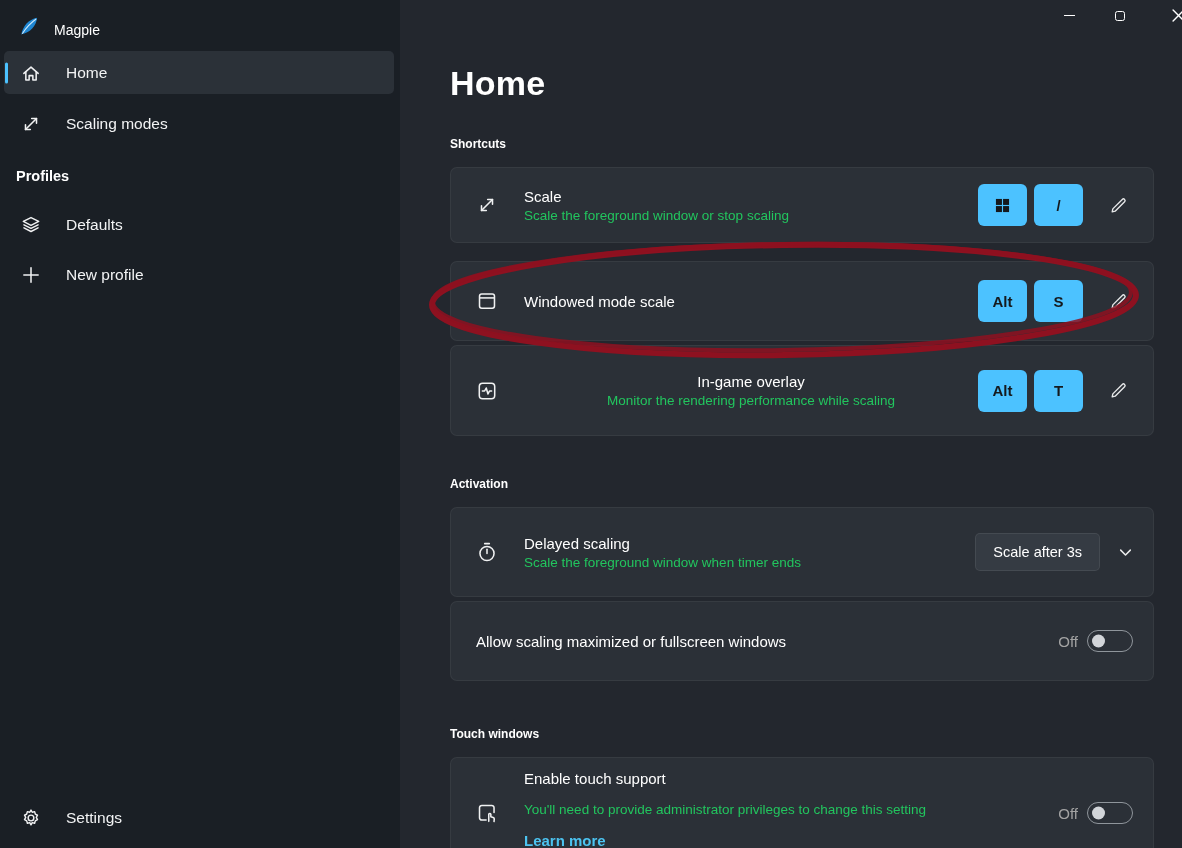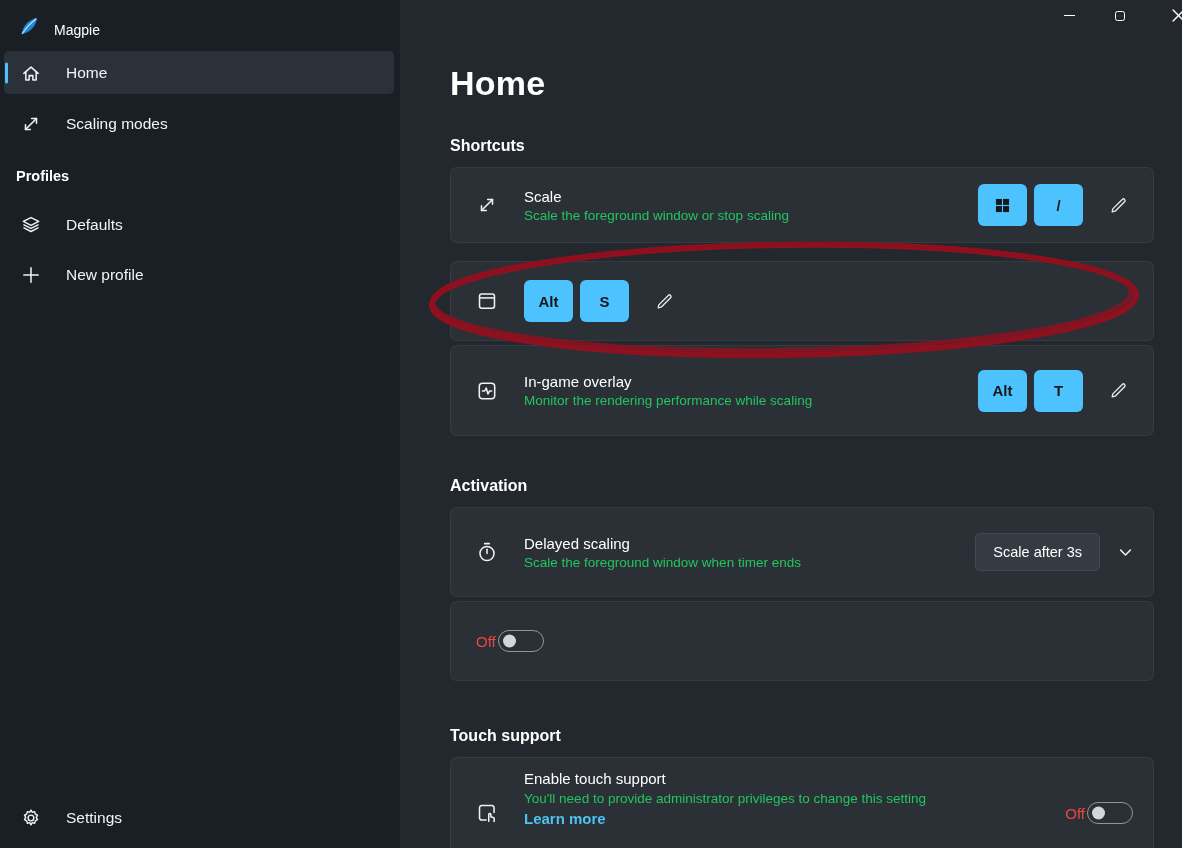--- a/index.html
+++ b/index.html
@@ -27,21 +27,21 @@
     display:flex; align-items:center; gap:24px; padding-left:16px; cursor:pointer;
   }
   .nav-item.selected { background:#2b3138; }
   .nav-item .sel-pill { position:absolute; left:0.5px; top:50%; transform:translateY(-50%); width:3px; height:21px; border-radius:2px; background:#4cc2ff; }
   .nav-icon { width:22px; height:22px; flex:0 0 22px; }
   .nav-label { font-size:15.5px; color:#f2f3f4; }
   .section-label { position:absolute; left:16px; font-size:14.5px; font-weight:700; color:#ffffff; }
 
   
   .page-title { position:absolute; left:450px; top:64px; font-size:34px; font-weight:600; letter-spacing:0.2px; }
-  .group-label { position:absolute; left:450px; font-size:16px; font-weight:700; }
+  .group-label { position:absolute; left:450px; font-size:12px; font-weight:700; }
   .card {
     position:absolute; left:450px; width:704px;
     background:#2b3037; border:1px solid rgba(255,255,255,0.055); border-radius:7px;
     display:flex; align-items:center; padding:0 20px 0 25px;
   }
   .row-icon { width:22px; height:22px; flex:0 0 22px; margin-right:26px; }
   .row-text { flex:1 1 auto; display:flex; flex-direction:column; gap:3px; }
   .row-title { font-size:15px; color:#ffffff; }
   .row-sub { font-size:13.5px; color:#22c55e; }
   .row-link { font-size:15px; font-weight:600; color:#4cc3f0; text-decoration:none; cursor:pointer; width:fit-content; }
@@ -51,21 +51,21 @@
     display:flex; align-items:center; justify-content:center;
     color:#15191d; font-size:15px; font-weight:600;
   }
   .key + .key { margin-left:7px; }
   .edit-btn { margin-left:20px; width:30px; height:30px; background:transparent; border:none; display:flex; align-items:center; justify-content:center; cursor:pointer; }
   .drop-btn {
     height:38px; padding:0 17px; background:#353b43; border:1px solid rgba(255,255,255,0.08);
     border-radius:5px; color:#ffffff; font-size:14.5px; font-family:inherit; cursor:pointer;
   }
   .chev { margin-left:18px; }
-  .toggle-label { font-size:15px; color:#ef4444; margin-right:2px; }
+  .toggle-label { font-size:15px; color:#a3a3a3; margin-right:9px; }
   .toggle {
     position:relative; width:46px; height:22px; border-radius:11px;
     border:1px solid #8f959b; background:transparent; cursor:pointer;
   }
   .toggle .knob { position:absolute; left:4px; top:50%; transform:translateY(-50%); width:13px; height:13px; border-radius:50%; background:#d2d5d9; }
 
   
   .annotation { position:absolute; left:418px; top:233px; pointer-events:none; }
 </style>
 </head>
@@ -189,32 +189,35 @@
   </div>
 </div>
 
 <div class="card" style="top:261px; height:80px;">
   <span class="row-icon">
     <svg width="22" height="22" viewBox="0 0 20 20" fill="none" stroke="#f0f1f2" stroke-width="1.4" stroke-linejoin="round">
       <rect x="3.2" y="3.6" width="13.6" height="13" rx="2"></rect>
       <path d="M3.2 7.2 H16.8"></path>
     </svg>
   </span>
+  <div class="row-text">
+    <div class="row-title">Windowed mode scale</div>
+  </div>
   <div class="row-right">
     <span class="key">Alt</span>
     <span class="key">S</span>
     <button class="edit-btn">
       <svg width="21" height="21" viewBox="0 0 20 20" fill="none" stroke="#e8e9ea" stroke-width="1.3" stroke-linejoin="round">
         <path d="M4 16 L4.6 13.2 L13.6 4.2 A1.55 1.55 0 0 1 15.8 6.4 L6.8 15.4 Z"></path>
       </svg>
     </button>
   </div>
 </div>
 
-<div class="card" style="top:345px; height:91px;">
+<div class="card" style="top:345px; height:91px;text-align:center;">
   <span class="row-icon">
     <svg width="22" height="22" viewBox="0 0 20 20" fill="none" stroke="#f0f1f2" stroke-width="1.4" stroke-linecap="round" stroke-linejoin="round">
       <rect x="3" y="3" width="14" height="14" rx="3"></rect>
       <path d="M5.8 10 H7.8 L9.3 7.3 L10.9 12.7 L12.3 10 H14.2"></path>
     </svg>
   </span>
   <div class="row-text">
     <div class="row-title">In-game overlay</div>
     <div class="row-sub">Monitor the rendering performance while scaling</div>
   </div>
@@ -247,38 +250,41 @@
     <button class="drop-btn">Scale after 3s</button>
     <span class="chev">
       <svg width="15" height="15" viewBox="0 0 14 14" fill="none" stroke="#eceded" stroke-width="1.4" stroke-linecap="round" stroke-linejoin="round">
         <path d="M2.5 4.8 L7 9.3 L11.5 4.8"></path>
       </svg>
     </span>
   </div>
 </div>
 
 <div class="card" style="top:601px; height:80px;">
+  <div class="row-text">
+    <div class="row-title">Allow scaling maximized or fullscreen windows</div>
+  </div>
   <div class="row-right">
     <span class="toggle-label">Off</span>
     <span class="toggle">
       <span class="knob"></span>
     </span>
   </div>
 </div>
 
-<div class="group-label" style="top:727px;">Touch support</div>
+<div class="group-label" style="top:727px;">Touch windows</div>
 
 <div class="card" style="top:757px; height:113px; align-items:flex-start; padding-top:12px;">
   <span class="row-icon" style="margin-top:32px;">
     <svg width="22" height="22" viewBox="0 0 20 20" fill="none" stroke="#f0f1f2" stroke-width="1.4" stroke-linecap="round" stroke-linejoin="round">
       <path d="M9.2 16.4 H5.2 A2 2 0 0 1 3.2 14.4 V5.2 A2 2 0 0 1 5.2 3.2 H14.4 A2 2 0 0 1 16.4 5.2 V9.6"></path>
       <path d="M11.6 17.6 V11.2 A1 1 0 0 1 13.5 11.2 V13.4 L15.6 14 A1.4 1.4 0 0 1 16.6 15.4 L16.4 17.8"></path>
     </svg>
   </span>
-  <div class="row-text" style="gap:4px;justify-content:flex-end;">
+  <div class="row-text" style="gap:15px;justify-content:flex-end;">
     <div class="row-title">Enable touch support</div>
     <div class="row-sub">You'll need to provide administrator privileges to change this setting</div>
     <a class="row-link">Learn more</a>
   </div>
   <div class="row-right" style="margin-top:32px;">
     <span class="toggle-label">Off</span>
     <span class="toggle">
       <span class="knob"></span>
     </span>
   </div>

